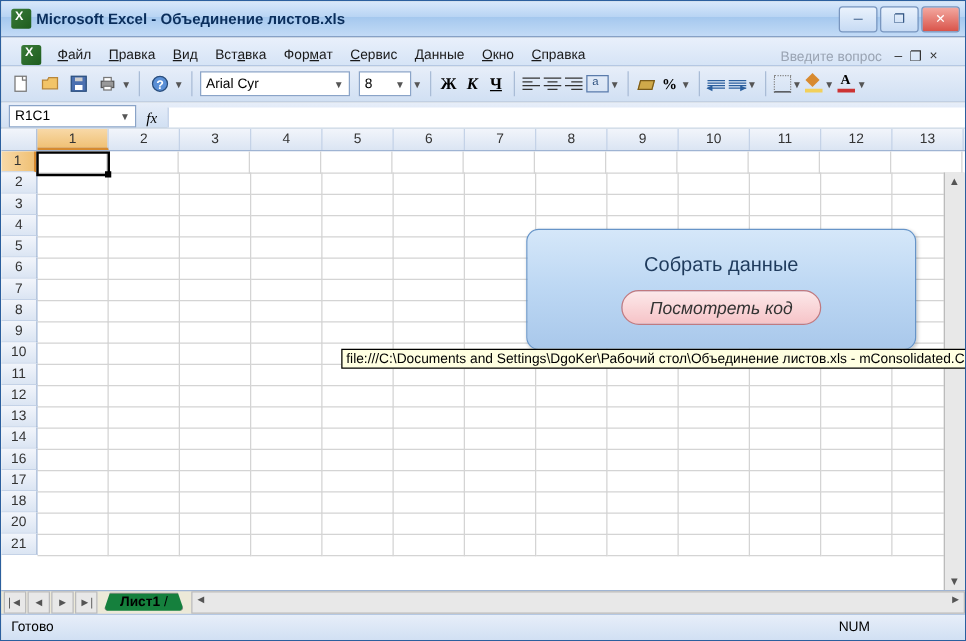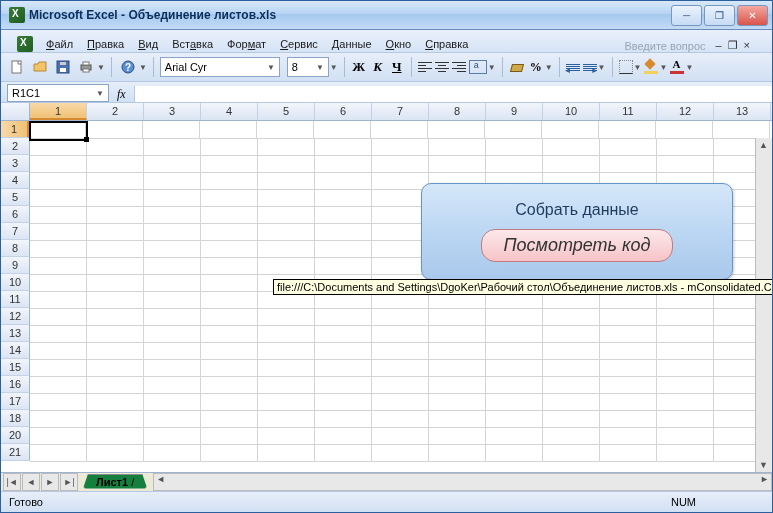--- a/index.html
+++ b/index.html
@@ -64,21 +64,21 @@
 .col-h.sel{background:linear-gradient(to bottom,#f8d9a8,#f0c175);border-bottom:2px solid #d68a2f;height:15px}
 .rows{flex:1;overflow:hidden;position:relative}
 .row{display:flex;height:17px}
 .row-h{width:28px;background:linear-gradient(to bottom,#f2f5fb,#dbe5f3);border-right:1px solid #9fb4d3;border-bottom:1px solid #c4d2e7;text-align:center;font-size:11px;line-height:17px;color:#333;cursor:pointer}
 .row-h.sel{background:linear-gradient(to right,#f8d9a8,#f0c175);border-right:2px solid #d68a2f;width:26px}
 .cell{width:56px;border-right:1px solid #d4d4d4;border-bottom:1px solid #d4d4d4;height:17px}
 .sel-cell{position:absolute;left:28px;top:0;width:55px;height:16px;border:2px solid #000;pointer-events:none}
 .sel-cell::after{content:"";position:absolute;right:-3px;bottom:-3px;width:5px;height:5px;background:#000}
 .overlay-box{position:absolute;left:420px;top:62px;width:310px;height:95px;background:linear-gradient(to bottom,#d5e7f9 0%,#bcd7f3 50%,#a9c8eb 100%);border:1px solid #6694c8;border-radius:10px;box-shadow:1px 1px 3px rgba(0,0,0,.2);display:flex;flex-direction:column;align-items:center;justify-content:center;gap:10px}
 .overlay-title{font-size:16px;color:#1e3a5c;font-family:Arial}
-.overlay-btn{padding:5px 22px;background:linear-gradient(to bottom,#fce9ea,#f6c3c7);border:1px solid #c07a80;border-radius:14px;font-size:18px;font-style:italic;color:#333;cursor:pointer;font-family:Arial}
+.overlay-btn{padding:5px 22px;background:linear-gradient(to bottom,#fce9ea,#f6c3c7);border:1px solid #c07a80;border-radius:14px;font-size:14px;font-style:italic;color:#333;cursor:pointer;font-family:Arial}
 .tooltip{position:absolute;left:272px;top:158px;background:#ffffe1;border:1px solid #000;padding:1px 3px;font-size:11px;white-space:nowrap;z-index:5}
 .sheet-tabs{height:18px;display:flex;align-items:center;background:#ece9d8;border-top:1px solid #9fb4d3}
 .tab-nav{display:flex;padding:0 2px}
 .tab-nav span{width:16px;height:16px;display:flex;align-items:center;justify-content:center;font-size:9px;color:#555;cursor:pointer;border:1px solid #bbb;background:#e8e8e8;margin-right:1px}
 .sheet-tab{padding:1px 12px;background:#15803d;border:1px solid #888;border-bottom:none;border-radius:0 0 4px 4px;font-size:11px;margin-left:2px;cursor:pointer;position:relative;top:-1px;clip-path:polygon(8% 0,92% 0,100% 100%,0 100%)}
 .hscroll{flex:1;height:16px;margin-left:6px;background:#e8e8e8;border:1px solid #bbb;position:relative}
 .hscroll::before{content:"◄";position:absolute;left:2px;top:0;font-size:9px;color:#555}
 .hscroll::after{content:"►";position:absolute;right:2px;top:0;font-size:9px;color:#555}
 .vscroll{position:absolute;right:0;top:17px;bottom:0;width:16px;background:#e8e8e8;border-left:1px solid #bbb}
 .vscroll::before{content:"▲";position:absolute;top:2px;left:3px;font-size:9px;color:#555}
@@ -466,36 +466,20 @@
           <div class="cell"></div>
           <div class="cell"></div>
           <div class="cell"></div>
           <div class="cell"></div>
           <div class="cell"></div>
           <div class="cell"></div>
           <div class="cell"></div>
           <div class="cell"></div>
         </div>
         <div class="row">
-          <div class="row-h">15</div>
-          <div class="cell"></div>
-          <div class="cell"></div>
-          <div class="cell"></div>
-          <div class="cell"></div>
-          <div class="cell"></div>
-          <div class="cell"></div>
-          <div class="cell"></div>
-          <div class="cell"></div>
-          <div class="cell"></div>
-          <div class="cell"></div>
-          <div class="cell"></div>
-          <div class="cell"></div>
-          <div class="cell"></div>
-        </div>
-        <div class="row">
           <div class="row-h">16</div>
           <div class="cell"></div>
           <div class="cell"></div>
           <div class="cell"></div>
           <div class="cell"></div>
           <div class="cell"></div>
           <div class="cell"></div>
           <div class="cell"></div>
           <div class="cell"></div>
           <div class="cell"></div>

